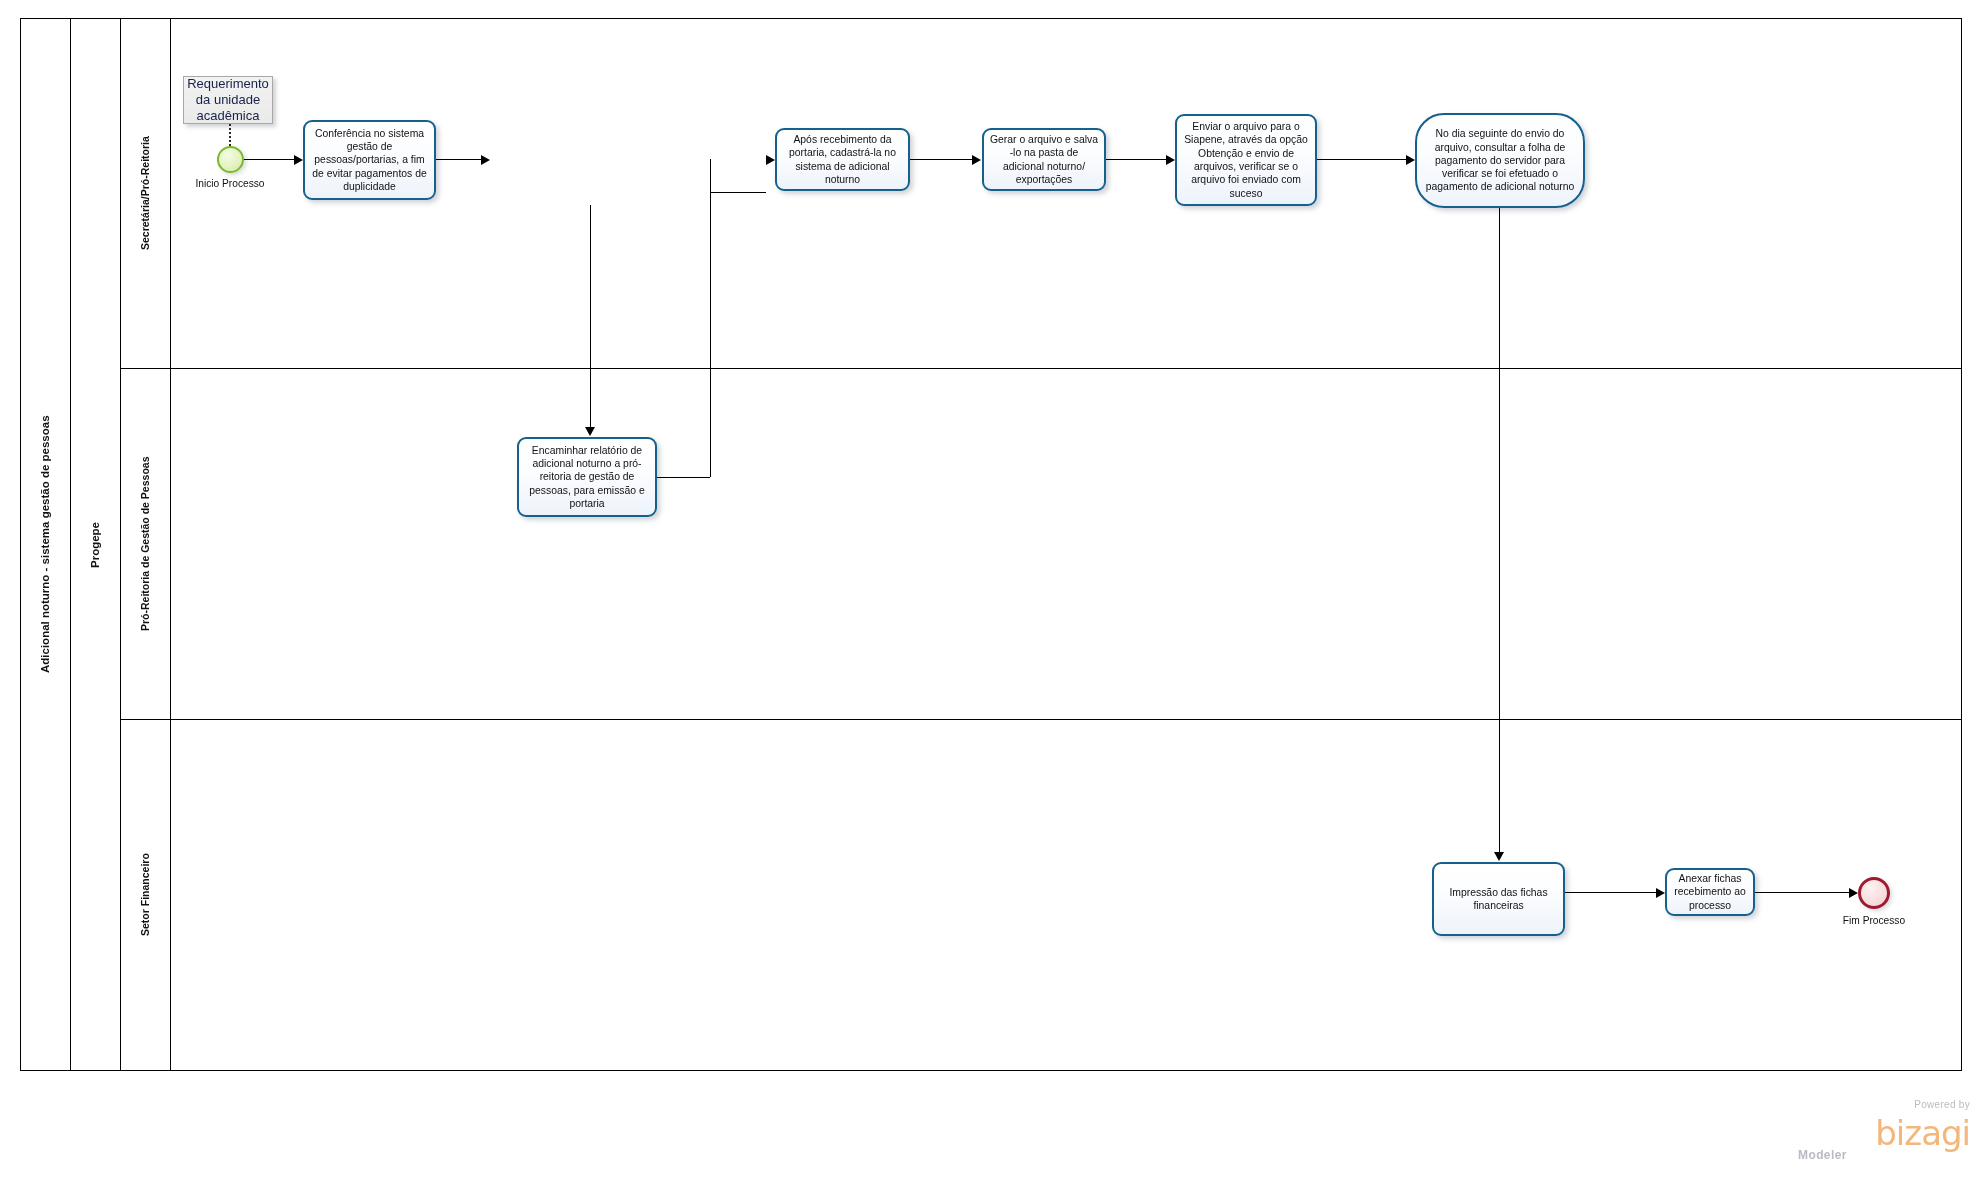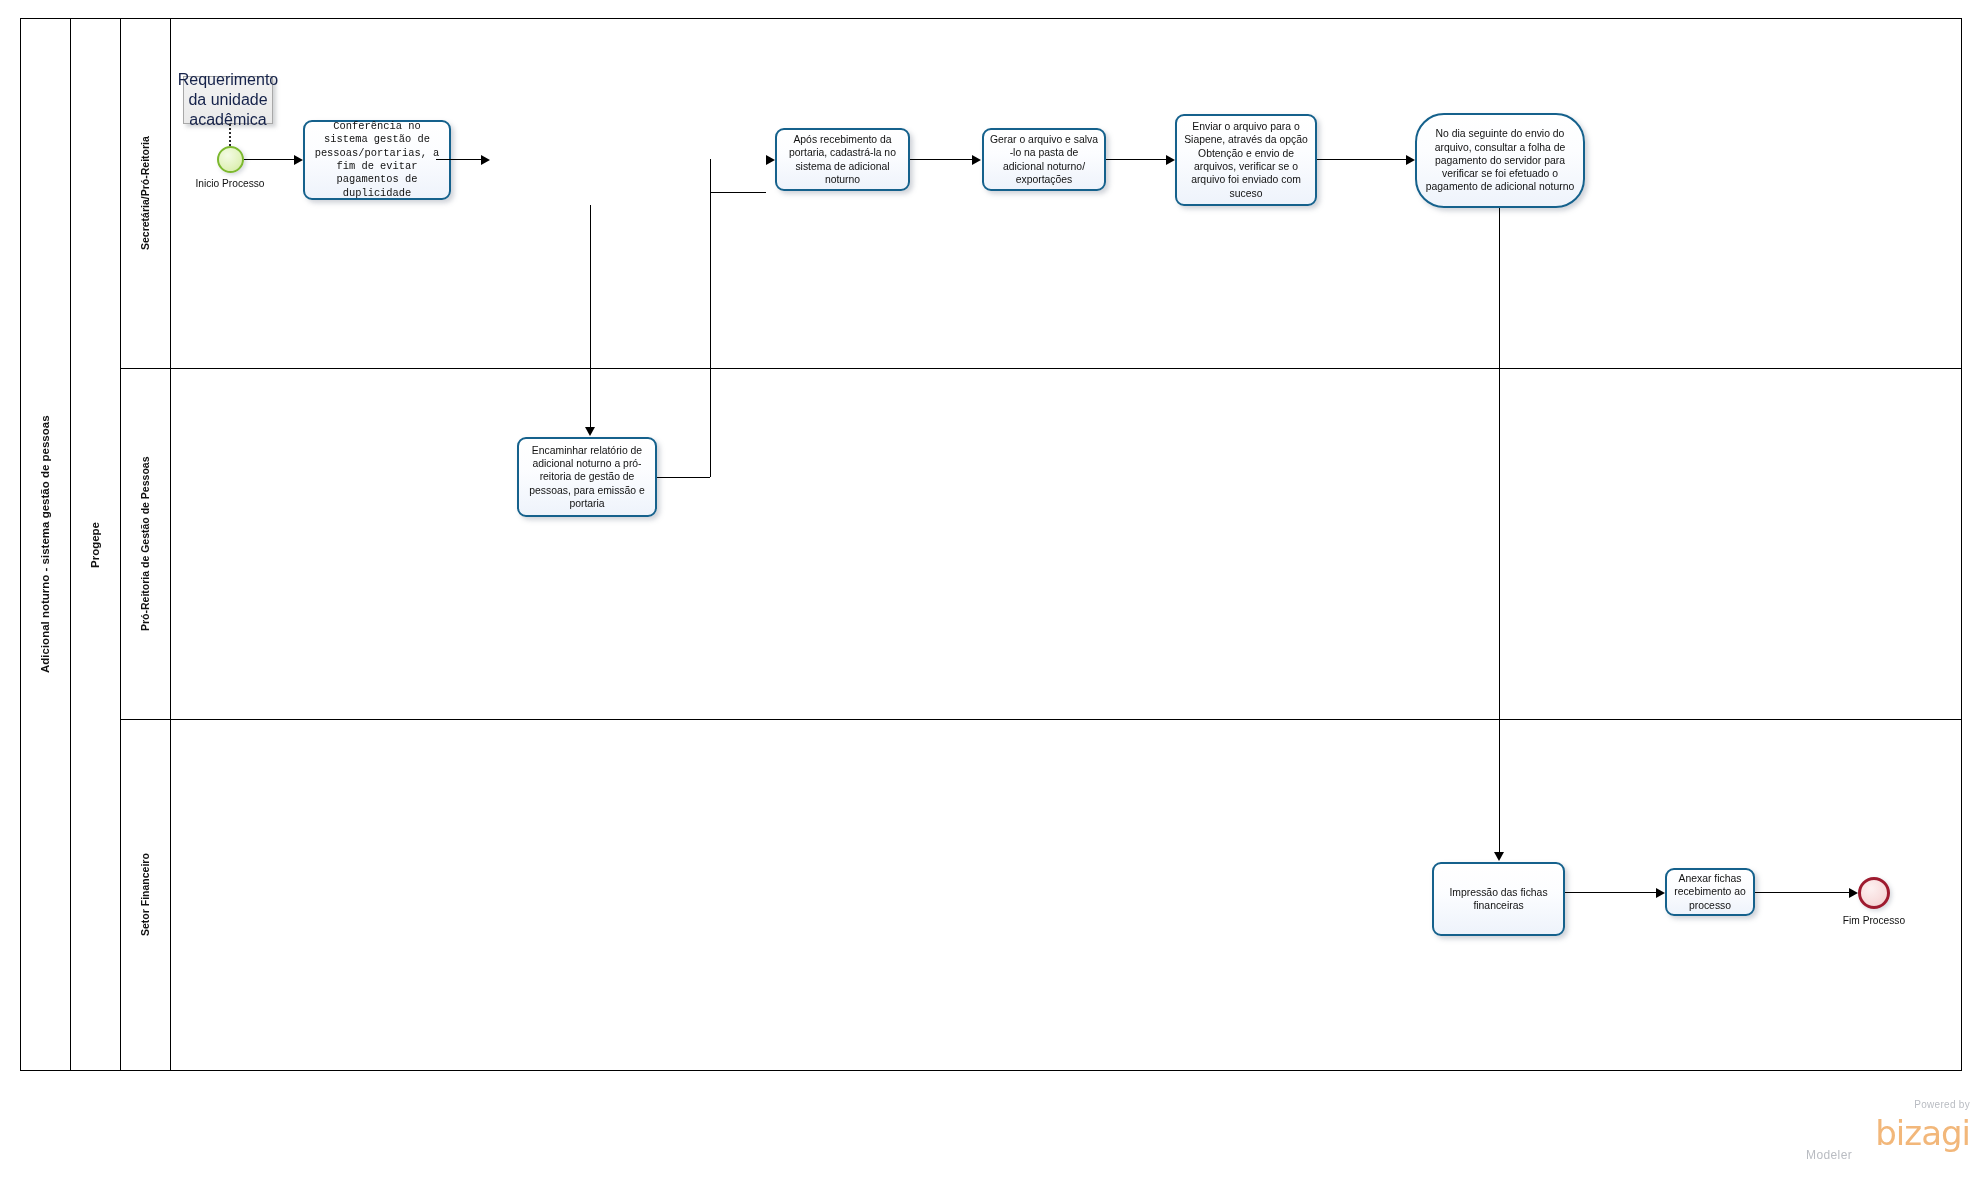--- a/index.html
+++ b/index.html
@@ -95,21 +95,21 @@
   
   .doc-note {
     position: absolute;
     background: linear-gradient(to bottom, #f2f2f2 0%, #eaeaea 100%);
     border: 1px solid #a8a8a8;
     box-shadow: 3px 3px 4px rgba(140,145,150,0.40);
     display: flex;
     align-items: center;
     justify-content: center;
     text-align: center;
-    font-size: 16px;
+    font-size: 13px;
     line-height: 1.25;
     color: #15224a;
     padding: 3px 4px;
   }
   .dotted-conn {
     position: absolute;
     width: 0;
     border-left: 2.2px dotted #2a2a2a;
   }
 
@@ -158,21 +158,22 @@
     font-weight: normal;
     letter-spacing: -1px;
     font-family: "DejaVu Sans", sans-serif;
     line-height: 0.9;
   }
   .logo-modeler {
     font-size: 12px;
     color: #b9bcc2;
     letter-spacing: 0.4px;
     text-align: left;
-    margin-left: 16px;
+    margin-left: 8px;
+    font-weight: bold;
   }
   .logo-row {
     display: flex;
     align-items: flex-end;
     justify-content: flex-end;
   }
 </style>
 </head>
 <body>
 
@@ -196,21 +197,21 @@
   <div class="vert-label lane-title" style="left:120px; top:368px; width:50px; height:351px;">Pró-Reitoria de Gestão de Pessoas</div>
 
   <div class="vert-label lane-title" style="left:120px; top:719px; width:50px; height:352px;">Setor Financeiro</div>
 
   <div class="doc-note" style="left:183px; top:76px; width:90px; height:48px;">Requerimento da unidade acadêmica</div>
   <div class="dotted-conn" style="left:229px; top:124px; height:26px;"></div>
 
   <div class="event-start" style="left:217px; top:146px; width:27px; height:27px;"></div>
   <div class="event-label" style="left:180px; top:178px; width:100px;">Inicio Processo</div>
 
-  <div class="task" style="left:303px; top:120px; width:148px; height:80px;font-family:Liberation Mono, monospace;">
+  <div class="task" style="left:303px; top:120px; width:133px; height:80px;">
     <span>Conferência no sistema gestão de pessoas/portarias, a fim de evitar pagamentos de duplicidade</span>
   </div>
 
 
   <div class="task" style="left:775px; top:128px; width:135px; height:63px;">
     <span>Após recebimento da portaria, cadastrá-la no sistema de adicional noturno</span>
   </div>
 
   <div class="task" style="left:982px; top:128px; width:124px; height:63px;">
     <span>Gerar o arquivo e salva -lo na pasta de adicional noturno/ exportações</span>

